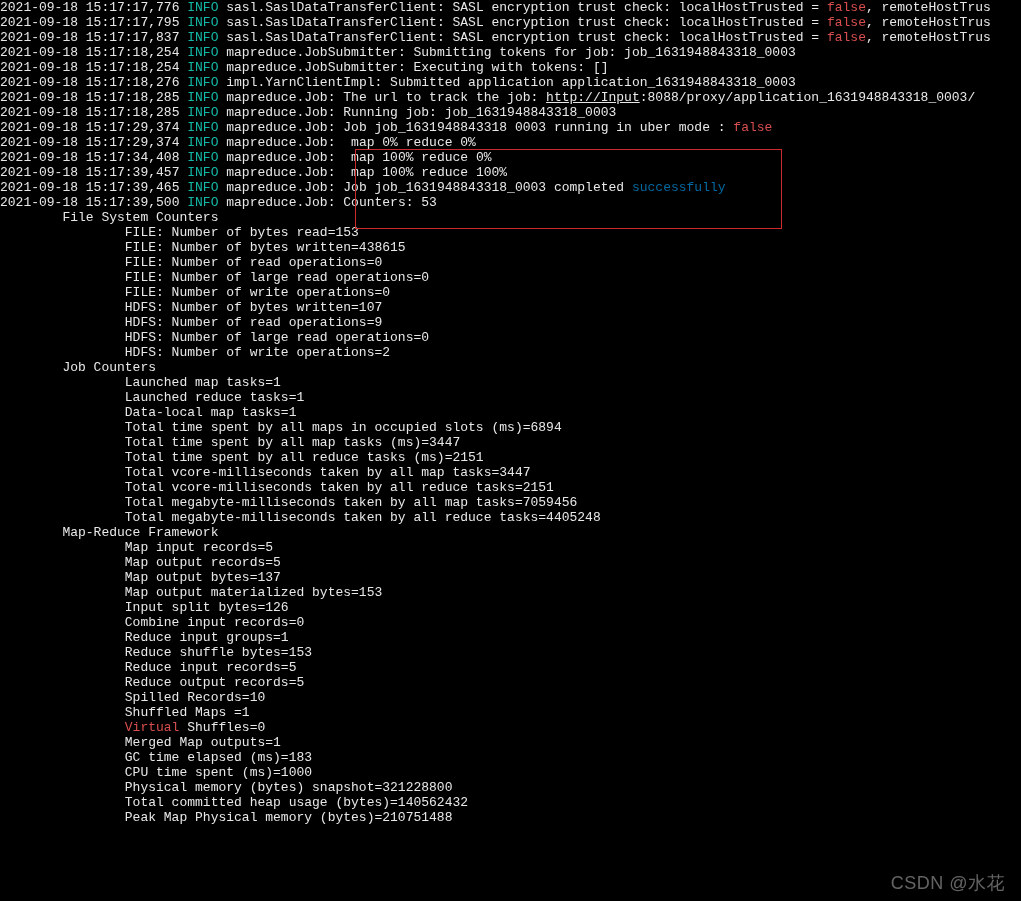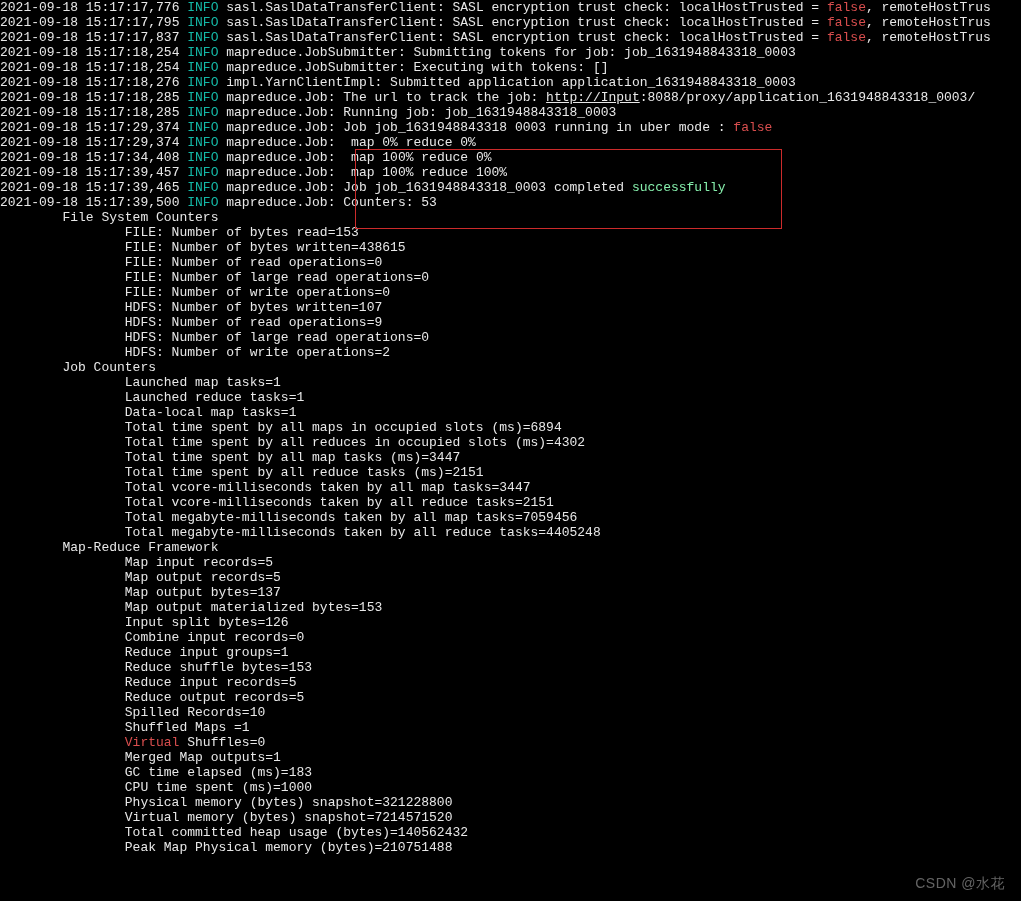--- a/index.html
+++ b/index.html
@@ -12,37 +12,37 @@
     line-height: 15px;
     white-space: nowrap;
     overflow: hidden;
     width: 1021px;
     height: 901px;
     position: relative;
   }
   .log-line { white-space: pre; }
   .info { color: #14b8a6; }
   .false { color: #d94e4e; }
-  .success { color: #86efac; }
+  .success { color: #0369a1; }
   .underline { text-decoration: underline; }
   .indent1 { padding-left: 8ch; }
   .indent2 { padding-left: 16ch; }
   .failed { color: #d94e4e; }
   .box {
     position: absolute;
     border: 1px solid #cc2b2b;
     pointer-events: none;
   }
   .watermark {
     position: absolute;
     right: 16px;
     bottom: 10px;
     color: rgba(220,220,220,0.45);
     font-family: sans-serif;
-    font-size: 14px;
+    font-size: 18px;
     letter-spacing: 0.5px;
   }
 </style>
 </head>
 <body>
 
 <div id="root">
     <div class="log-line">2021-09-18 15:17:17,776 <span class="info">INFO</span> sasl.SaslDataTransferClient: SASL encryption trust check: localHostTrusted = <span class="false">false</span>, remoteHostTrus</div>
     <div class="log-line">2021-09-18 15:17:17,795 <span class="info">INFO</span> sasl.SaslDataTransferClient: SASL encryption trust check: localHostTrusted = <span class="false">false</span>, remoteHostTrus</div>
     <div class="log-line">2021-09-18 15:17:17,837 <span class="info">INFO</span> sasl.SaslDataTransferClient: SASL encryption trust check: localHostTrusted = <span class="false">false</span>, remoteHostTrus</div>
@@ -65,21 +65,20 @@
     <div class="log-line"><span class="indent2"></span>FILE: Number of write operations=0</div>
     <div class="log-line"><span class="indent2"></span>HDFS: Number of bytes written=107</div>
     <div class="log-line"><span class="indent2"></span>HDFS: Number of read operations=9</div>
     <div class="log-line"><span class="indent2"></span>HDFS: Number of large read operations=0</div>
     <div class="log-line"><span class="indent2"></span>HDFS: Number of write operations=2</div>
     <div class="log-line"><span class="indent1"></span>Job Counters</div>
     <div class="log-line"><span class="indent2"></span>Launched map tasks=1</div>
     <div class="log-line"><span class="indent2"></span>Launched reduce tasks=1</div>
     <div class="log-line"><span class="indent2"></span>Data-local map tasks=1</div>
     <div class="log-line"><span class="indent2"></span>Total time spent by all maps in occupied slots (ms)=6894</div>
-    <div class="log-line"><span class="indent2"></span>Total time spent by all reduces in occupied slots (ms)=4302</div>
     <div class="log-line"><span class="indent2"></span>Total time spent by all map tasks (ms)=3447</div>
     <div class="log-line"><span class="indent2"></span>Total time spent by all reduce tasks (ms)=2151</div>
     <div class="log-line"><span class="indent2"></span>Total vcore-milliseconds taken by all map tasks=3447</div>
     <div class="log-line"><span class="indent2"></span>Total vcore-milliseconds taken by all reduce tasks=2151</div>
     <div class="log-line"><span class="indent2"></span>Total megabyte-milliseconds taken by all map tasks=7059456</div>
     <div class="log-line"><span class="indent2"></span>Total megabyte-milliseconds taken by all reduce tasks=4405248</div>
     <div class="log-line"><span class="indent1"></span>Map-Reduce Framework</div>
     <div class="log-line"><span class="indent2"></span>Map input records=5</div>
     <div class="log-line"><span class="indent2"></span>Map output records=5</div>
     <div class="log-line"><span class="indent2"></span>Map output bytes=137</div>
@@ -90,18 +89,17 @@
     <div class="log-line"><span class="indent2"></span>Reduce shuffle bytes=153</div>
     <div class="log-line"><span class="indent2"></span>Reduce input records=5</div>
     <div class="log-line"><span class="indent2"></span>Reduce output records=5</div>
     <div class="log-line"><span class="indent2"></span>Spilled Records=10</div>
     <div class="log-line"><span class="indent2"></span>Shuffled Maps =1</div>
     <div class="log-line"><span class="indent2"></span><span class="failed">Virtual</span> Shuffles=0</div>
     <div class="log-line"><span class="indent2"></span>Merged Map outputs=1</div>
     <div class="log-line"><span class="indent2"></span>GC time elapsed (ms)=183</div>
     <div class="log-line"><span class="indent2"></span>CPU time spent (ms)=1000</div>
     <div class="log-line"><span class="indent2"></span>Physical memory (bytes) snapshot=321228800</div>
-    <div class="log-line"><span class="indent2"></span>Virtual memory (bytes) snapshot=7214571520</div>
     <div class="log-line"><span class="indent2"></span>Total committed heap usage (bytes)=140562432</div>
     <div class="log-line"><span class="indent2"></span>Peak Map Physical memory (bytes)=210751488</div>
   </div>
 <div class="box" id="highlight-box" style="left: 355px; top: 149px; width: 425px; height: 78px;"></div>
 <div class="watermark">CSDN @水花</div>
 
 </body></html>

